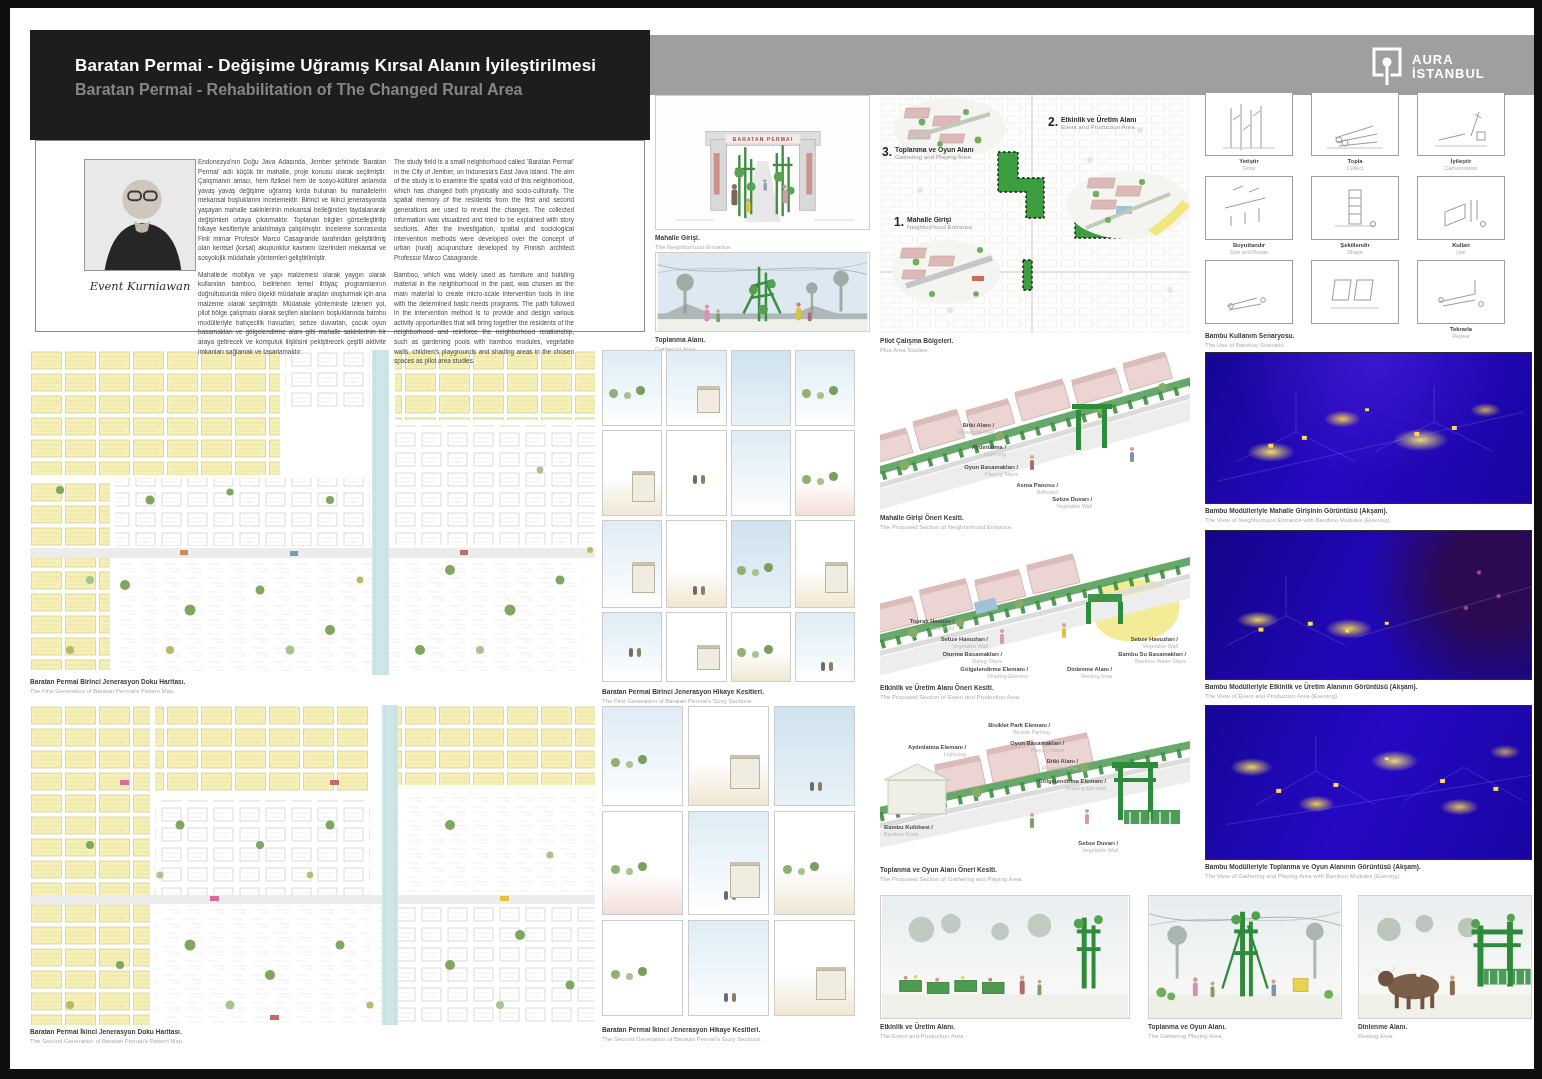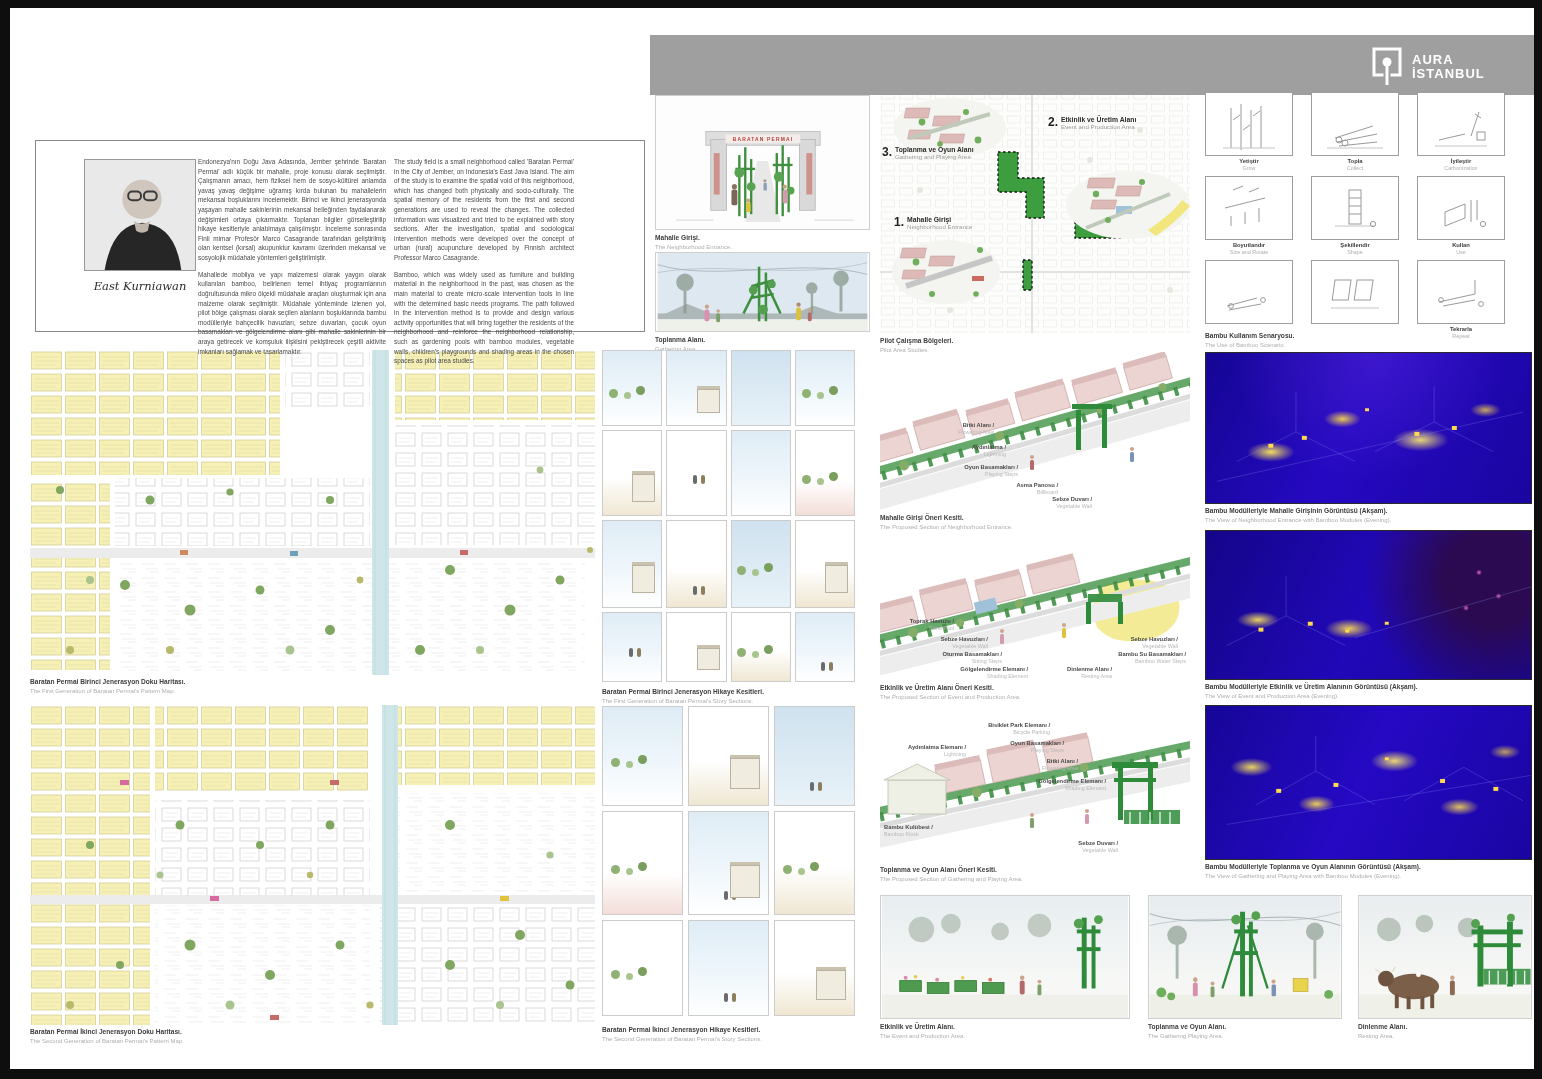--- a/index.html
+++ b/index.html
@@ -101,20 +101,24 @@
 </head>
 <body>
 
 <div class="poster">
   <div class="frame f-l"></div>
   <div class="frame f-r"></div>
   <div class="frame f-t"></div>
   <div class="frame f-b"></div>
 
   <div class="abs graybar"></div>
+  <div class="abs titleblock">
+    <div class="title-tr">Baratan Permai - Değişime Uğramış Kırsal Alanın İyileştirilmesi</div>
+    <div class="title-en">Baratan Permai - Rehabilitation of The Changed Rural Area</div>
+  </div>
   <div class="abs logo">
     <svg width="32" height="40" viewBox="0 0 32 40">
       <rect x="2" y="2" width="26" height="26" fill="none" stroke="#fff" stroke-width="3"></rect>
       <line x1="15" y1="22" x2="15" y2="40" stroke="#9f9f9f" stroke-width="7"></line>
       <circle cx="15" cy="15" r="4.5" fill="#fff"></circle>
       <line x1="15" y1="19" x2="15" y2="38" stroke="#fff" stroke-width="3"></line>
     </svg>
     <div class="logo-text">
       <div>AURA</div>
       <div>İSTANBUL</div>
@@ -125,21 +129,21 @@
     <div class="abs photo">
       <svg viewBox="0 0 112 112" width="110" height="110">
         <rect width="112" height="112" fill="#e9e9e9"></rect>
         <circle cx="58" cy="40" r="20" fill="#cfc6bd"></circle>
         <rect x="44" y="32" width="13" height="9" rx="4" fill="none" stroke="#3a3a3a" stroke-width="2"></rect>
         <rect x="60" y="32" width="13" height="9" rx="4" fill="none" stroke="#3a3a3a" stroke-width="2"></rect>
         <path d="M20 112 Q28 66 58 64 Q92 66 98 112 Z" fill="#262626"></path>
         <path d="M50 62 q8 6 16 0 l-2 10 q-6 4 -12 0 Z" fill="#bfb6ac"></path>
       </svg>
     </div>
-    <div class="abs author">East Kurniawan</div>
+    <div class="abs author">Event Kurniawan</div>
     <div class="abs introtext tr-col">
       <p>Endonezya'nın Doğu Java Adasında, Jember şehrinde 'Baratan Permai' adlı küçük bir mahalle, proje konusu olarak seçilmiştir. Çalışmanın amacı, hem fiziksel hem de sosyo-kültürel anlamda yavaş yavaş değişime uğramış kırda bulunan bu mahallelerin mekansal boşluklarını incelemektir. Birinci ve ikinci jenerasyonda yaşayan mahalle sakinlerinin mekansal belleğinden faydalanarak değişimleri ortaya çıkarmaktır. Toplanan bilgiler görselleştirilip hikaye kesitleriyle anlatılmaya çalışılmıştır. İnceleme sonrasında Finli mimar Profesör Marco Casagrande tarafından geliştirilmiş olan kentsel (kırsal) akupunktur kavramı üzerinden mekansal ve sosyolojik müdahale yöntemleri geliştirilmiştir.</p>
       <p>Mahallede mobilya ve yapı malzemesi olarak yaygın olarak kullanılan bamboo, belirlenen temel ihtiyaç programlarının doğrultusunda mikro ölçekli müdahale araçları oluşturmak için ana malzeme olarak seçilmiştir. Müdahale yönteminde izlenen yol, pilot bölge çalışması olarak seçilen alanların boşluklarında bambu modülleriyle bahçecilik havuzları, sebze duvarları, çocuk oyun basamakları ve gölgelendirme alanı gibi mahalle sakinlerinin bir araya getirecek ve komşuluk ilişkisini pekiştirecek çeşitli aktivite imkanları sağlamak ve tasarlamaktır.</p>
     </div>
     <div class="abs introtext en-col">
       <p>The study field is a small neighborhood called 'Baratan Permai' in the City of Jember, on Indonesia's East Java Island. The aim of the study is to examine the spatial void of this neighborhood, which has changed both physically and socio-culturally. The spatial memory of the residents from the first and second generations are used to reveal the changes. The collected information was visualized and tried to be explained with story sections. After the investigation, spatial and sociological intervention methods were developed over the concept of urban (rural) acupuncture developed by Finnish architect Professor Marco Casagrande.</p>
       <p>Bamboo, which was widely used as furniture and building material in the neighborhood in the past, was chosen as the main material to create micro-scale intervention tools in line with the determined basic needs programs. The path followed in the intervention method is to provide and design various activity opportunities that will bring together the residents of the neighborhood and reinforce the neighborhood relationship, such as gardening pools with bamboo modules, vegetable walls, children's playgrounds and shading areas in the chosen spaces as pilot area studies.</p>
     </div>
   </div>
 

